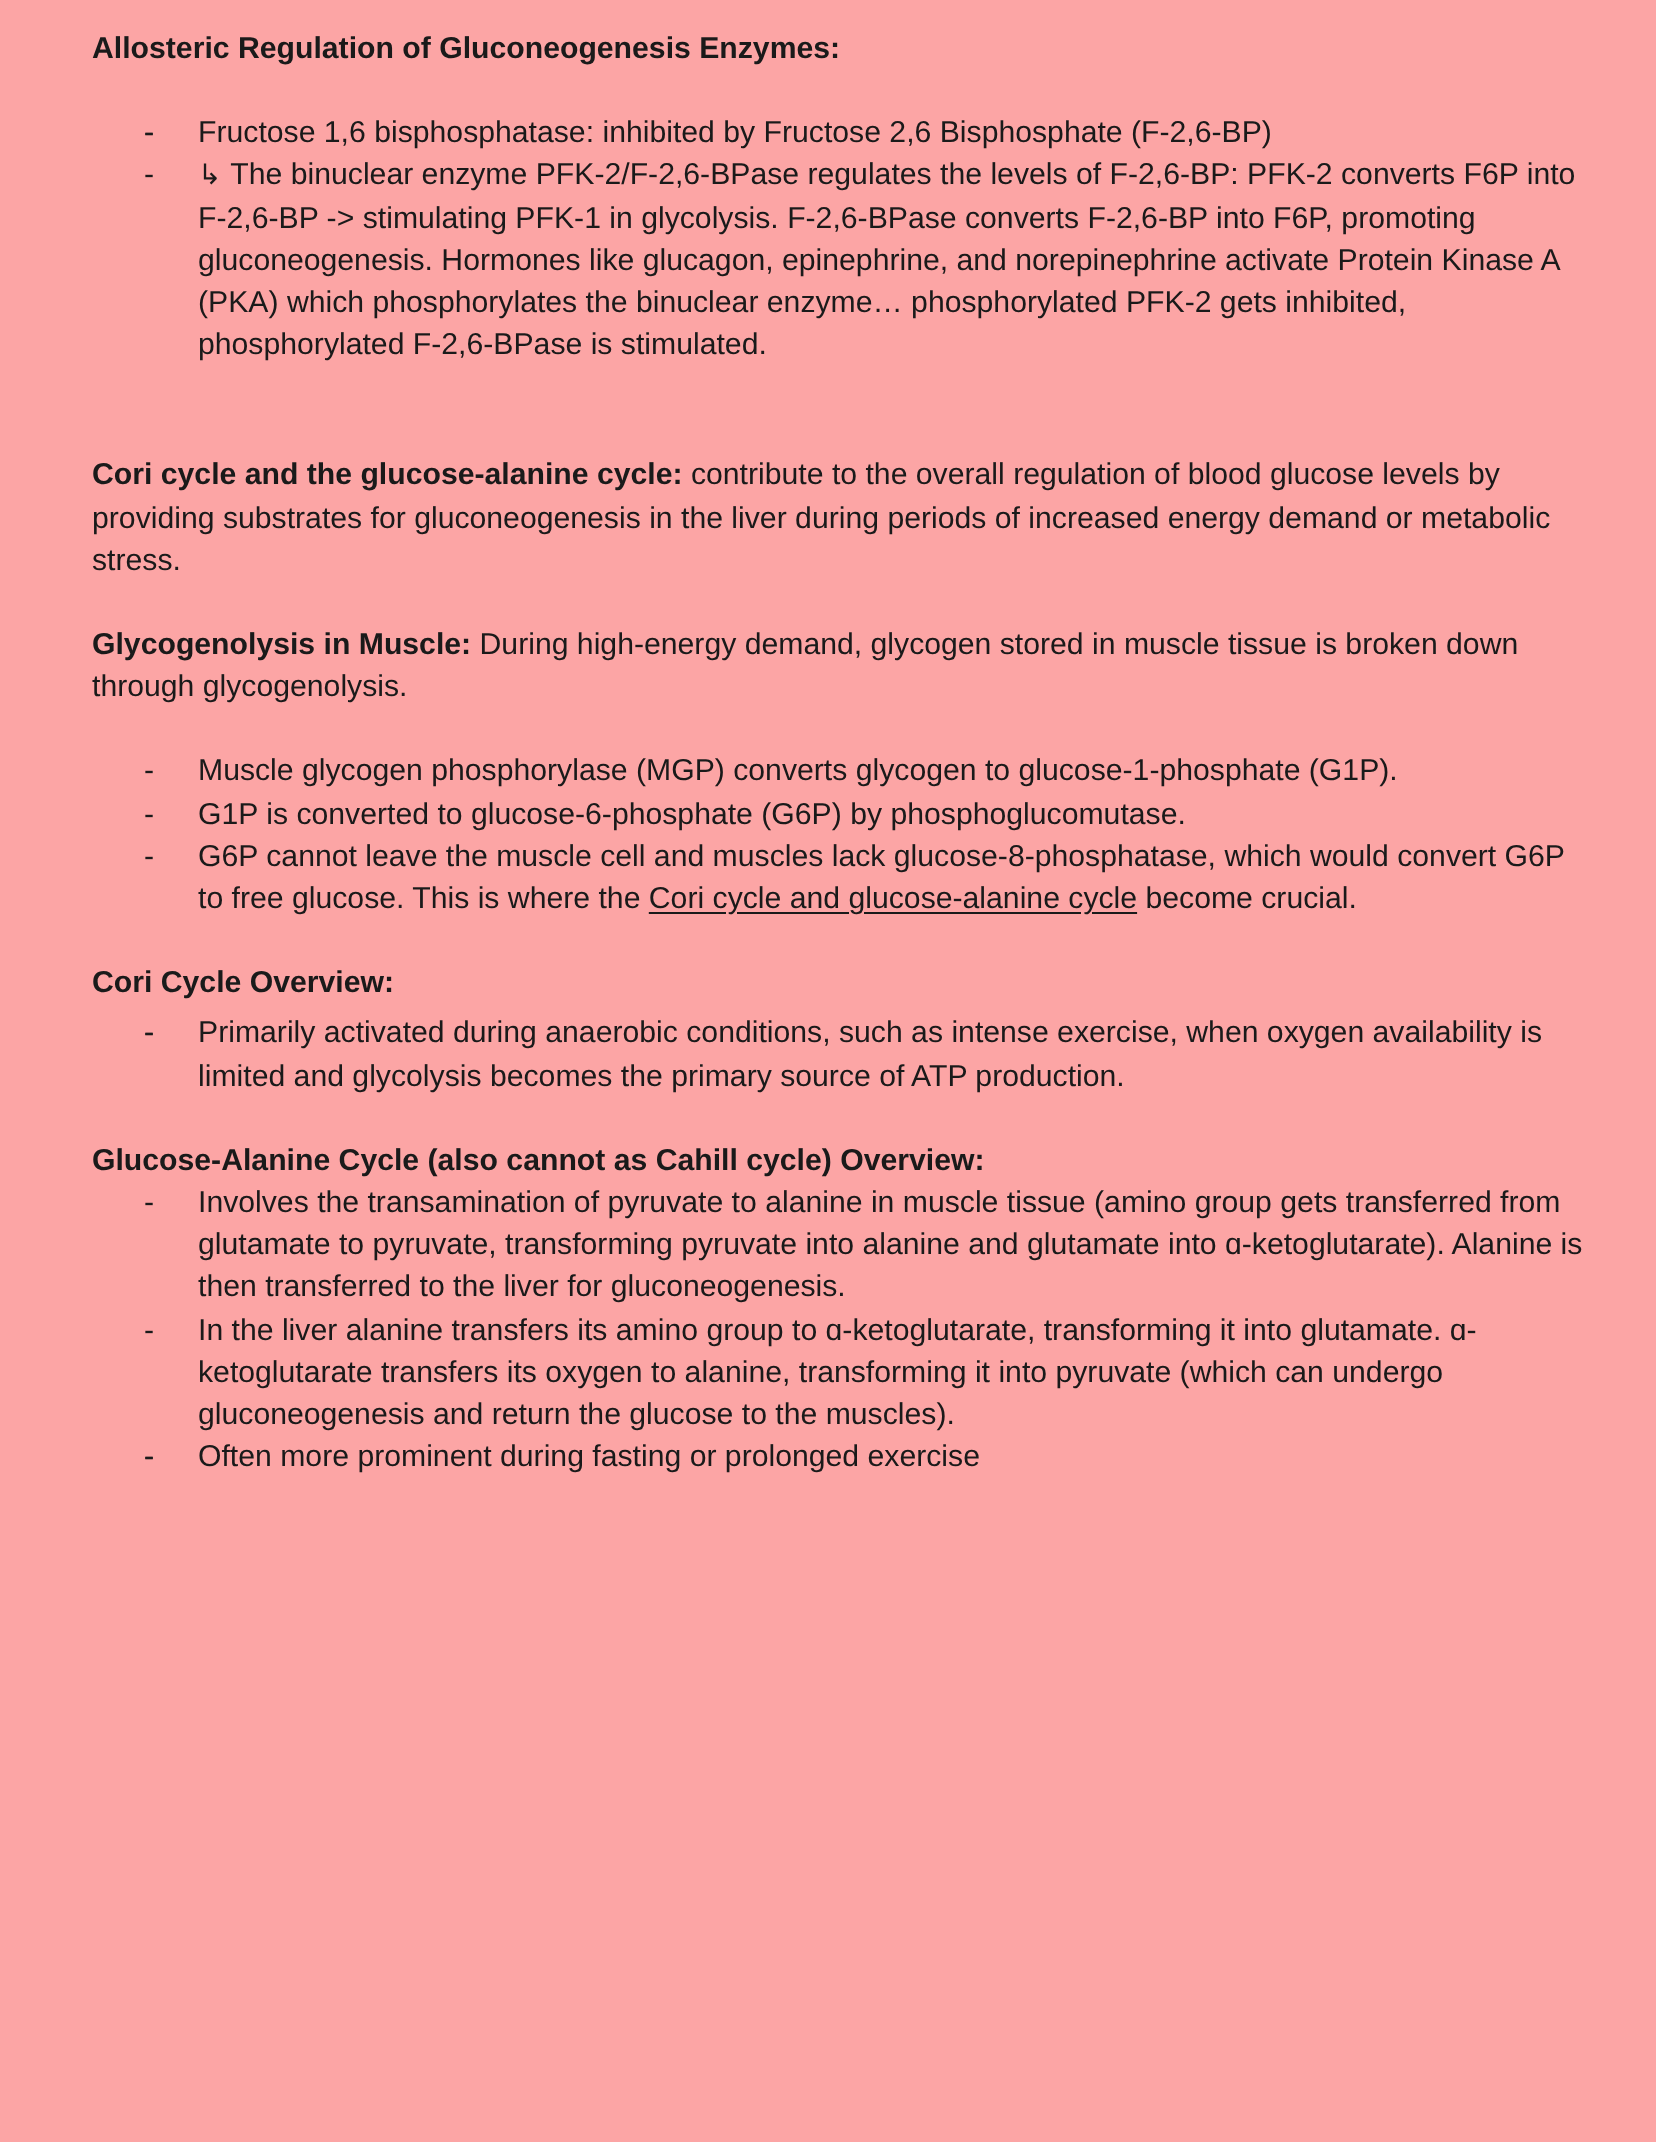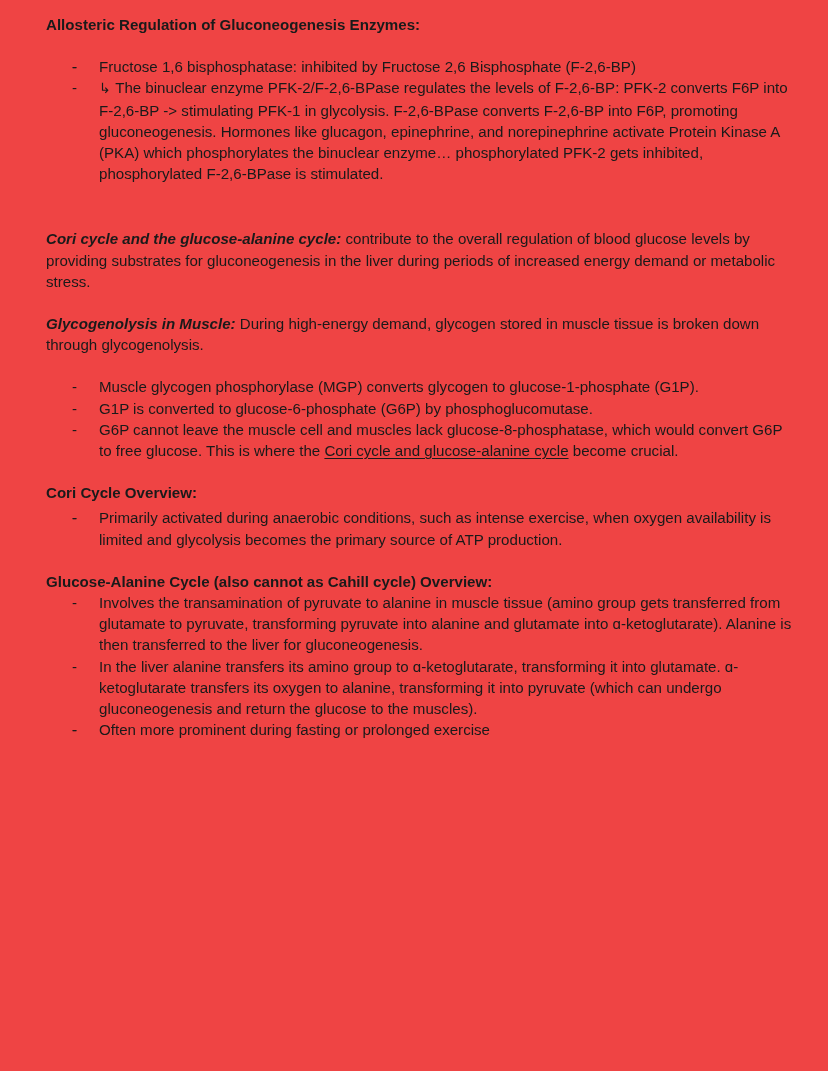--- a/index.html
+++ b/index.html
@@ -12,21 +12,21 @@
     width: 828px;
     height: 1071px;
     font-family: "Liberation Sans", sans-serif;
     color: #1a1a1a;
     -webkit-font-smoothing: antialiased;
   }
   .page {
     position: relative;
     width: 828px;
     height: 1071px;
-    background: #ef4444;
+    background: #fca5a5;
     box-sizing: border-box;
     padding: 14px 34px 0 46px;
     overflow: hidden;
   }
   .doc-body {
     width: 748px;
     font-size: 15.1px;
     line-height: 21.2px;
   }
   
@@ -36,21 +36,20 @@
     line-height: 21.2px;
     margin: 0;
   }
   .para {
     font-size: 15.1px;
     line-height: 21.2px;
     margin: 0;
   }
   .para .lead {
     font-weight: bold;
-    font-style: italic;
   }
   .gap-xl { height: 30px; }
   .gap-lg { height: 21px; }
   .gap-md { height: 14px; }
   .gap-xs { height: 4px; }
   
   .bullets {
     margin: 0;
     padding: 0;
     list-style: none;

